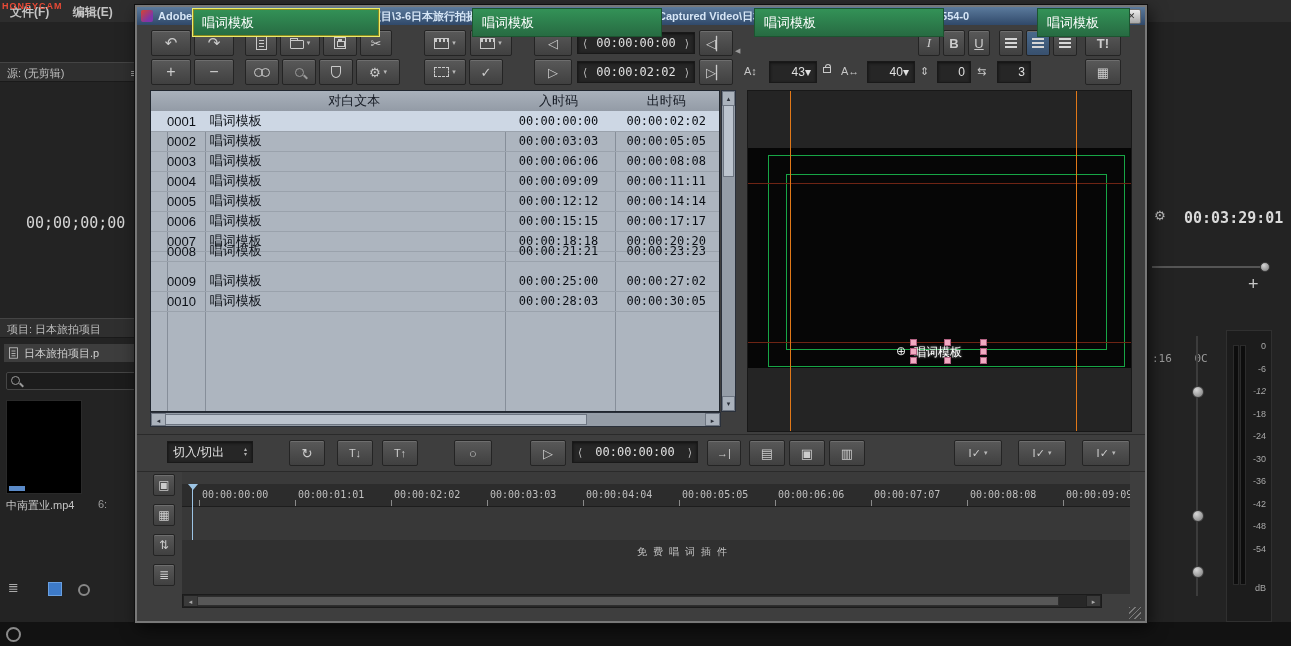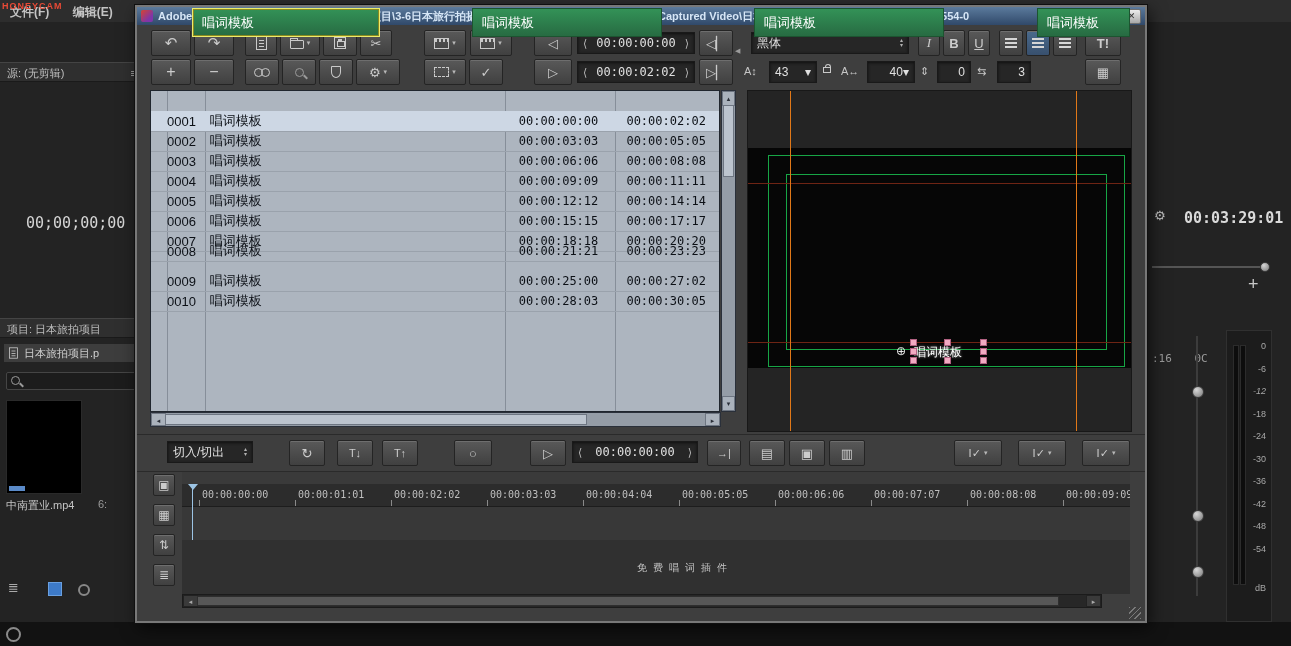--- a/index.html
+++ b/index.html
@@ -99,21 +99,21 @@
   .ruler{position:absolute;left:45px;top:477px;width:948px;height:22px;background:#2c2c2c;border-bottom:1px solid #1d1d1d;overflow:hidden;}
   .rlabel{position:absolute;top:5px;font-size:10px;color:#bfbfbf;font-family:"DejaVu Sans Mono","Liberation Mono",monospace;}
   .rtick{position:absolute;bottom:0;width:1px;height:6px;background:#8a8a8a;}
   .trackrow{position:absolute;left:45px;top:500px;width:948px;height:33px;background:#383838;border-bottom:1px solid #262626;}
   .clip{position:absolute;top:1px;height:29px;background:linear-gradient(#339257,#276b42);border:1px solid #1c5430;box-sizing:border-box;
         color:#fff;font-size:13px;line-height:27px;padding-left:9px;overflow:hidden;white-space:nowrap;}
   .clip.sel{border:1px solid #eded6a;box-shadow:0 0 0 1px #8a8a20 inset;}
   .tlgap{position:absolute;left:45px;top:533px;width:948px;height:54px;background:#303030;}
   .wm{position:absolute;left:378px;top:3px;width:250px;text-align:center;color:#d0d0d0;}
   .wm .l1{font-family:"DejaVu Serif","Liberation Serif",serif;font-weight:bold;font-size:23px;letter-spacing:7px;}
-  .wm .l2{font-size:10px;letter-spacing:6px;color:#c2c2c2;margin-top:18px;}
+  .wm .l2{font-size:10px;letter-spacing:6px;color:#c2c2c2;margin-top:2px;}
   .tlscroll{position:absolute;left:45px;top:587px;width:920px;height:14px;background:#272727;border:1px solid #1b1b1b;box-sizing:border-box;}
   .tstrip-btn{position:absolute;left:16px;width:22px;height:22px;font-size:12px;}
   .playhead{position:absolute;left:55px;top:477px;width:1px;height:115px;background:#9cc4e4;}
   .phtop{position:absolute;left:51px;top:477px;width:0;height:0;border:5px solid transparent;border-top:6px solid #9cc4e4;}
   .rescorner{position:absolute;left:992px;top:600px;width:12px;height:12px;
              background:repeating-linear-gradient(135deg,#7a7a7a 0 1px,transparent 1px 4px);}
 </style>
 </head>
 <body>
 
@@ -228,27 +228,20 @@
       </div>
     <div class="field" style="left:440px;top:25px;width:118px;">
       <span class="ang">⟨</span>
       <span class="tcv tc">00:00:00:00</span>
       <span class="ang">⟩</span>
     </div>
     <div class="btn" style="left:562px;top:23px;width:34px;">
         <span>◁▏</span>
       </div>
     <div class="abs" style="left:598px;top:40px;font-size:7px;color:#9a9a9a;">◀</div>
-    <div class="field" style="left:614px;top:25px;width:158px;">
-      <span style="flex:1">黑体</span>
-      <span class="spin">
-          <i>▴</i>
-          <i>▾</i>
-        </span>
-    </div>
     <div class="btn" style="left:781px;top:23px;width:22px;font-style:italic;font-family:'Liberation Serif','DejaVu Serif',serif;">
         <span>I</span>
       </div>
     <div class="btn" style="left:806px;top:23px;width:22px;font-weight:bold;">
         <span>B</span>
       </div>
     <div class="btn" style="left:831px;top:23px;width:22px;text-decoration:underline;">
         <span>U</span>
       </div>
     <div class="btn" style="left:862px;top:23px;width:24px;">
@@ -297,21 +290,21 @@
     <div class="field" style="left:440px;top:54px;width:118px;">
       <span class="ang">⟨</span>
       <span class="tcv tc">00:00:02:02</span>
       <span class="ang">⟩</span>
     </div>
     <div class="btn" style="left:562px;top:52px;width:34px;">
         <span>▷▏</span>
       </div>
     <span class="flat" style="left:607px;top:58px;">A↕</span>
     <div class="field" style="left:632px;top:54px;width:48px;">
-      <span style="flex:1;">43</span>
+      <span style="flex:1;text-align:right">43</span>
       <span class="dd">▾</span>
     </div>
     <span class="ic ic-lock flat" style="left:686px;top:55px;"></span>
     <span class="flat" style="left:704px;top:58px;">A↔</span>
     <div class="field" style="left:730px;top:54px;width:48px;">
       <span style="flex:1;text-align:right">40</span>
       <span class="dd">▾</span>
     </div>
     <span class="flat" style="left:783px;top:58px;">⇕</span>
     <div class="field" style="left:800px;top:54px;width:34px;">
@@ -324,20 +317,26 @@
     <div class="btn" style="left:948px;top:52px;width:36px;">
         <span>▦</span>
       </div>
 
     
     <div class="tbl">
       <div class="colline" style="left:16px;"></div>
       <div class="colline" style="left:54px;"></div>
       <div class="colline" style="left:354px;"></div>
       <div class="colline" style="left:464px;"></div>
+      <div class="thead">
+        <div style="width:54px"></div>
+        <div style="width:300px;text-align:center">对白文本</div>
+        <div style="width:110px;text-align:center">入时码</div>
+        <div style="width:106px;text-align:center">出时码</div>
+      </div>
       <div class="trow sel" style="top:20px">
           <div class="c0"></div>
           <div class="c1">0001</div>
           <div class="c2">唱词模板</div>
           <div class="c3 tc">00:00:00:00</div>
           <div class="c4 tc">00:00:02:02</div>
         </div>
       <div class="trow" style="top:40px">
           <div class="c0"></div>
           <div class="c1">0002</div>

